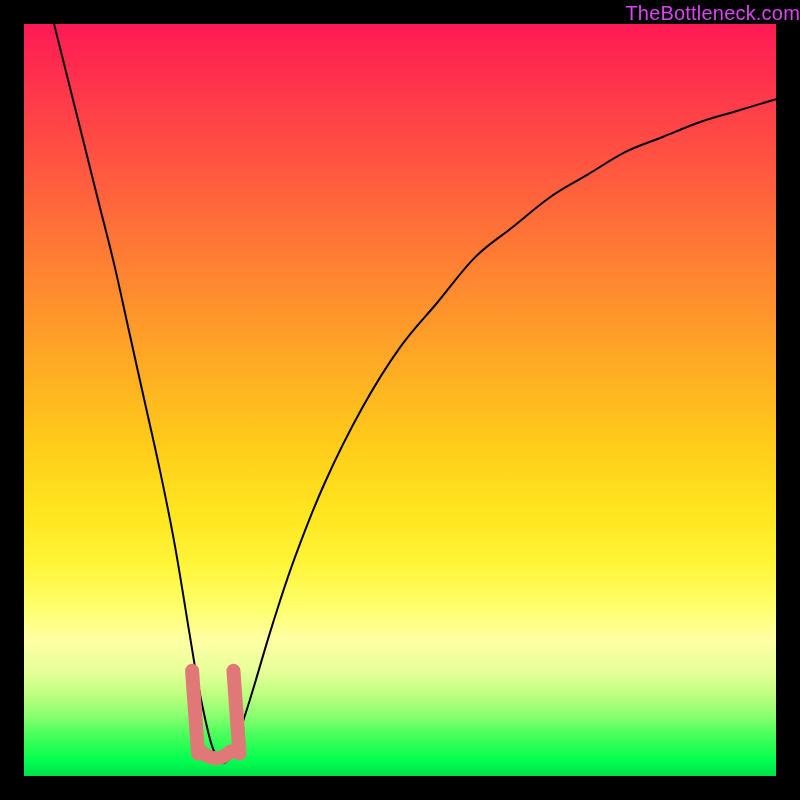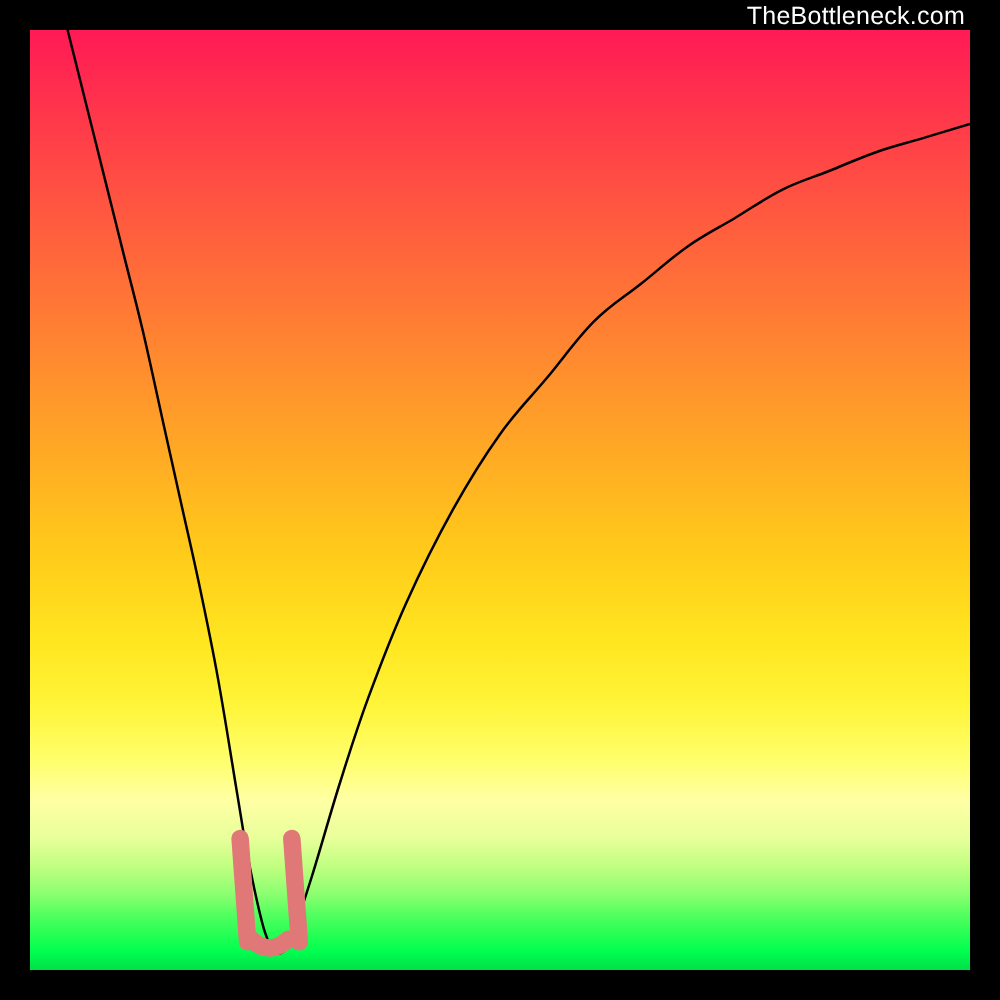--- a/index.html
+++ b/index.html
@@ -43,22 +43,22 @@
       #8aff70 92%,
       #55ff60 94%,
       #2aff55 96%,
       #00ff50 98%,
       #00e048 100%
     );
   }
   .watermark {
     position: absolute;
     top: 2px;
-    right: 28px;
-    color: #ffffff;
+    right: 0;
+    color: #d946ef;
     font-size: 20px;
     font-weight: 500;
     letter-spacing: 0.2px;
     user-select: none;
   }
   svg.curve {
     position: absolute;
     inset: 0;
   }
   .curve-path {

